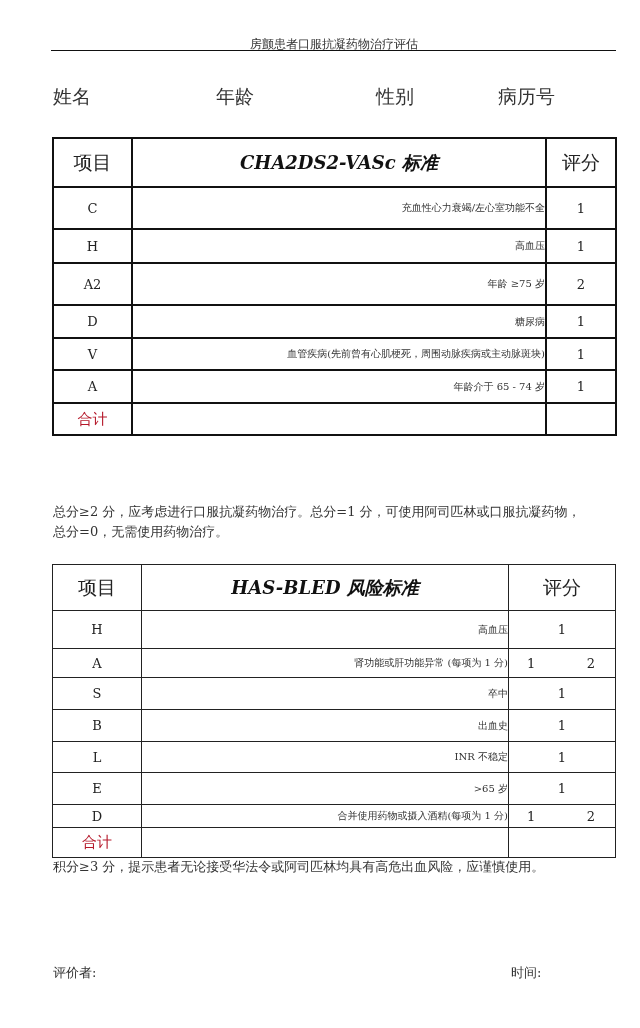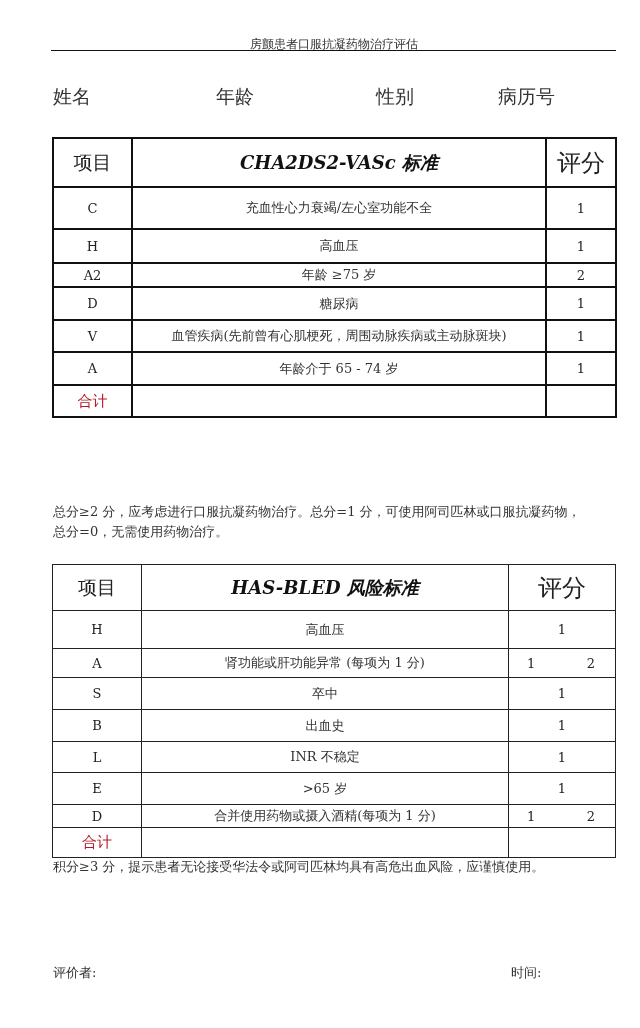--- a/index.html
+++ b/index.html
@@ -11,24 +11,24 @@
 
   .patient-fields { position: absolute; top: 84px; left: 0; width: 640px; height: 26px; font-size: 19px; color: #333; }
   .patient-fields span { position: absolute; top: 0; }
 
   table.score { position: absolute; border-collapse: collapse; table-layout: fixed; }
   table.score td, table.score th { border: 2px solid #111; font-weight: normal; vertical-align: middle; }
   table.t2 td, table.t2 th { border: 1.5px solid #222; }
 
   .th-item { font-size: 19px; text-align: center; color: #222; }
   .th-criteria { font-size: 18px; font-weight: bold !important; text-align: center; color: #111; font-style: italic; }
-  .th-score { font-size: 24px; text-align: center; color: #222; }
+  .th-score { font-size: 19px; text-align: center; color: #222; }
 
   td.code { text-align: center; font-size: 13px; color: #222; }
-  td.desc { text-align: center; font-size: 13px; color: #333; padding-left: 0; }
+  td.desc { text-align: right; font-size: 10px; color: #333; padding-left: 0; }
   td.pts { text-align: center; font-size: 13px; color: #222; }
   td.total { text-align: center; font-size: 15px; color: #b5182a; font-family: "DejaVu Sans", sans-serif; }
   .pts-split { display: flex; justify-content: space-between; padding: 0 20px 0 18px; }
 
   .note { position: absolute; font-size: 13px; color: #333; line-height: 20px; }
 
   .footer-sig { position: absolute; top: 964px; font-size: 13px; color: #333; }
 </style>
 </head>
 <body>
@@ -58,21 +58,21 @@
   <tr style="height:42px">
     <td class="code">C</td>
     <td class="desc">充血性心力衰竭/左心室功能不全</td>
     <td class="pts">1</td>
   </tr>
   <tr style="height:34px">
     <td class="code">H</td>
     <td class="desc">高血压</td>
     <td class="pts">1</td>
   </tr>
-  <tr style="height:24px">
+  <tr style="height:42px">
     <td class="code">A2</td>
     <td class="desc">年龄  ≥75 岁</td>
     <td class="pts">2</td>
   </tr>
   <tr style="height:33px">
     <td class="code">D</td>
     <td class="desc">糖尿病</td>
     <td class="pts">1</td>
   </tr>
   <tr style="height:32px">

